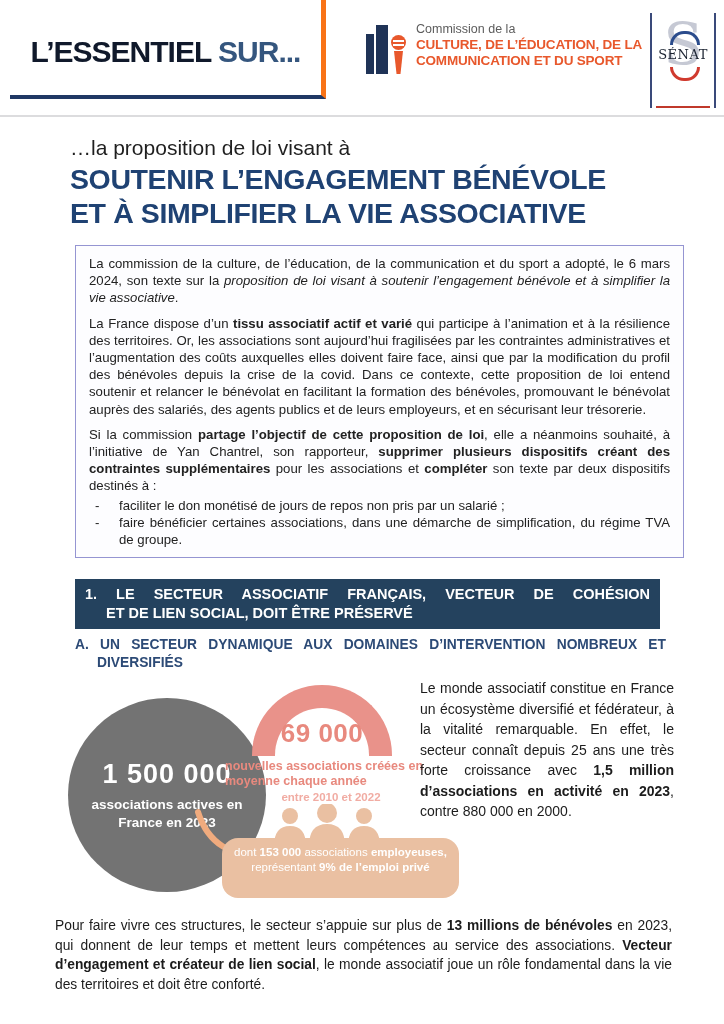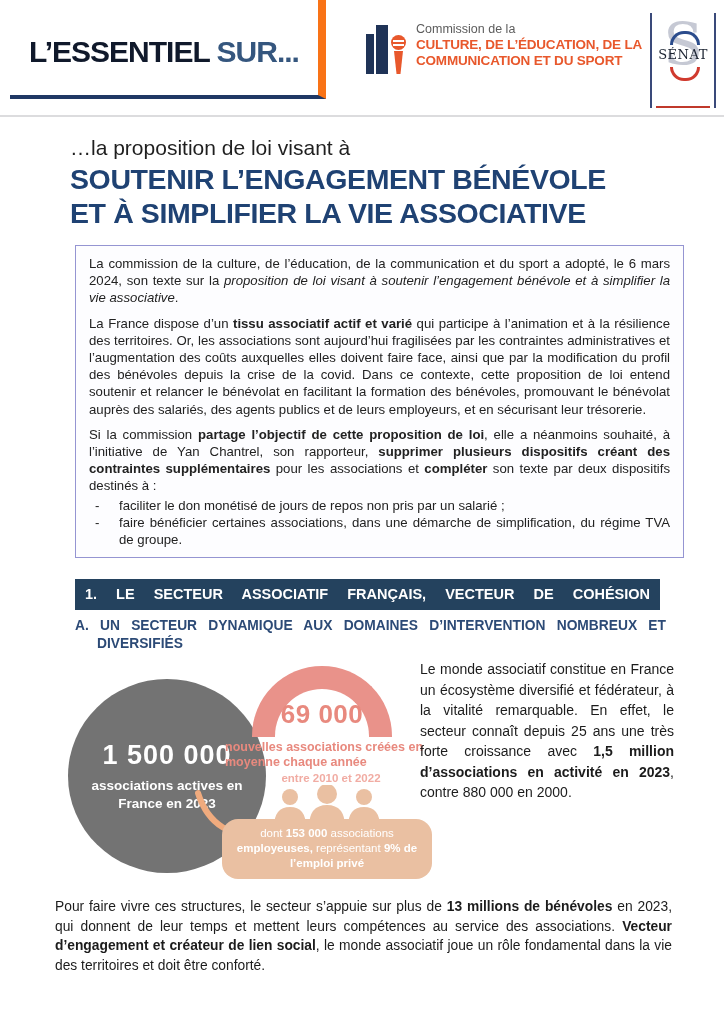--- a/index.html
+++ b/index.html
@@ -9,21 +9,21 @@
     font-family:"Liberation Sans", sans-serif; color:#1a1a1a;
     -webkit-font-smoothing:antialiased;
   }
   .b { font-weight:bold; }
   .i { font-style:italic; }
 
   
   .header { position:relative; height:117px; border-bottom:2px solid #dcdcde; }
   .essentiel-frame {
     position:absolute; left:10px; top:0; width:316px; height:99px;
-    border-right:8px solid #f97316; border-bottom:4px solid #1f3864;
+    border-right:5px solid #f97316; border-bottom:4px solid #1f3864;
     display:flex; align-items:center; justify-content:center; padding-top:8px;
   }
   .essentiel-text { font-size:30px; font-weight:bold; letter-spacing:-1px; white-space:nowrap; }
   .essentiel-text .part1 { color:#10192b; }
   .essentiel-text .part2 { color:#35567e; }
 
   .commission-logo { position:absolute; left:366px; top:22px; display:flex; align-items:flex-start; }
   .books-icon { position:relative; width:42px; height:58px; margin-right:8px; }
   .books-icon .book1 { position:absolute; left:0; top:12px; width:8px; height:40px; background:#1f3357; }
   .books-icon .book2 { position:absolute; left:10px; top:3px; width:12px; height:49px; background:#1f3357; }
@@ -92,21 +92,21 @@
     position:absolute; left:192px; top:7px; width:140px; height:71px;
     border:23px solid #e9928a; border-bottom:none; border-radius:140px 140px 0 0;
   }
   .arch-value { position:absolute; left:192px; top:40px; width:140px; text-align:center; font-size:26px; font-weight:bold; color:#e8897e; letter-spacing:0.5px; }
   .arch-caption { position:absolute; left:165px; top:81px; width:212px; text-align:left; font-size:12.5px; font-weight:bold; color:#e8897e; line-height:15px; }
   .arch-period { position:absolute; left:165px; top:113px; width:212px; text-align:center; font-size:11.5px; font-weight:bold; color:#f1aca3; }
 
   .people-icon { position:absolute; left:206px; top:126px; }
 
   .employers-box {
-    position:absolute; left:162px; top:160px; width:210px; min-height:60px;
+    position:absolute; left:162px; top:160px; width:237px; min-height:60px;
     background:#eac0a2; border-radius:16px; color:#ffffff;
     font-size:11.5px; line-height:15px; text-align:center; padding:7px 10px;
   }
 
   .right-col {
     position:absolute; left:360px; top:0; width:254px;
     font-size:14px; line-height:20.5px; color:#1c1c1c; text-align:justify;
   }
   .right-col p { margin-bottom:10px; }
 
@@ -160,20 +160,21 @@
     <span class="txt">faciliter le don monétisé de jours de repos non pris par un salarié ;</span>
   </div>
   <div class="bullet-item">
     <span class="dash">-</span>
     <span class="txt">faire bénéficier certaines associations, dans une démarche de simplification, du régime TVA de groupe.</span>
   </div>
 </div>
 
 <div class="section-band">
   <div class="line1">1. LE SECTEUR ASSOCIATIF FRANÇAIS, VECTEUR DE COHÉSION</div>
+  <div class="line2">ET DE LIEN SOCIAL, DOIT ÊTRE PRÉSERVÉ</div>
 </div>
 
 <div class="subsection">A. UN SECTEUR DYNAMIQUE AUX DOMAINES D’INTERVENTION NOMBREUX ET DIVERSIFIÉS</div>
 
 <div class="info-row">
 
   <div class="big-circle">
     <div class="value">1 500 000</div>
     <div class="label">
       <div>associations actives en</div>

